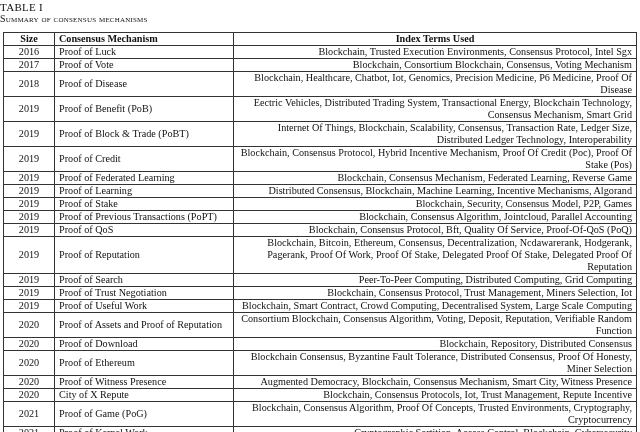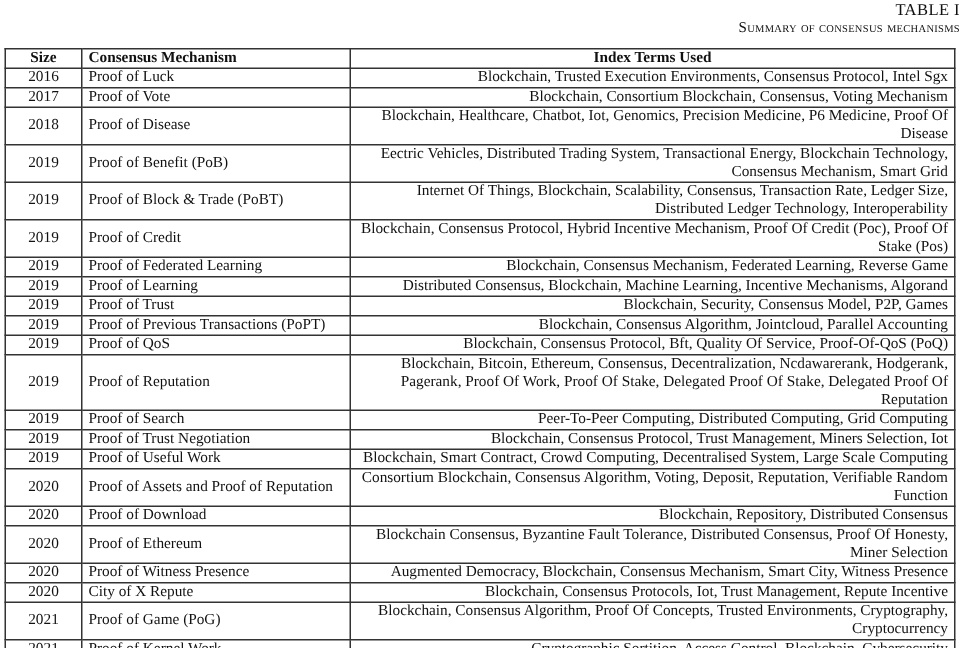--- a/index.html
+++ b/index.html
@@ -1,17 +1,17 @@
 <!DOCTYPE html>
 <html><head>
 <meta charset="utf-8">
 <style>
   html, body { margin: 0; padding: 0; background: #ffffff; }
   body { width: 640px; height: 432px; overflow: hidden; font-family: "Liberation Serif", "DejaVu Serif", serif; color: #111; }
-  .caption { text-align: right; }
+  .caption { text-align: left; }
   .cap-title { font-size: 11px; line-height: 12px; padding-top: 1px; letter-spacing: 0.3px; }
   .cap-sub { font-size: 10px; line-height: 12px; font-variant: small-caps; letter-spacing: 0.2px; }
   table { position: absolute; left: 3px; top: 32px; width: 634px; border-collapse: collapse; font-size: 10.2px; }
   td, th { border: 1px solid #333; padding: 0 4px; line-height: 12px; vertical-align: middle; }
   th { font-weight: bold; }
   .c-year { width: 42px; text-align: center; }
   .c-mech { width: 170px; text-align: left; }
   .c-terms { text-align: right; }
   th.c-terms { text-align: center; }
   table { border: 1.5px solid #333; }
@@ -68,21 +68,21 @@
         <td class="c-mech">Proof of Federated Learning</td>
         <td class="c-terms">Blockchain, Consensus Mechanism, Federated Learning, Reverse Game</td>
       </tr>
       <tr>
         <td class="c-year">2019</td>
         <td class="c-mech">Proof of Learning</td>
         <td class="c-terms">Distributed Consensus, Blockchain, Machine Learning, Incentive Mechanisms, Algorand</td>
       </tr>
       <tr>
         <td class="c-year">2019</td>
-        <td class="c-mech">Proof of Trust</td>
+        <td class="c-mech">Proof of Stake</td>
         <td class="c-terms">Blockchain, Security, Consensus Model, P2P, Games</td>
       </tr>
       <tr>
         <td class="c-year">2019</td>
         <td class="c-mech">Proof of Previous Transactions (PoPT)</td>
         <td class="c-terms">Blockchain, Consensus Algorithm, Jointcloud, Parallel Accounting</td>
       </tr>
       <tr>
         <td class="c-year">2019</td>
         <td class="c-mech">Proof of QoS</td>

